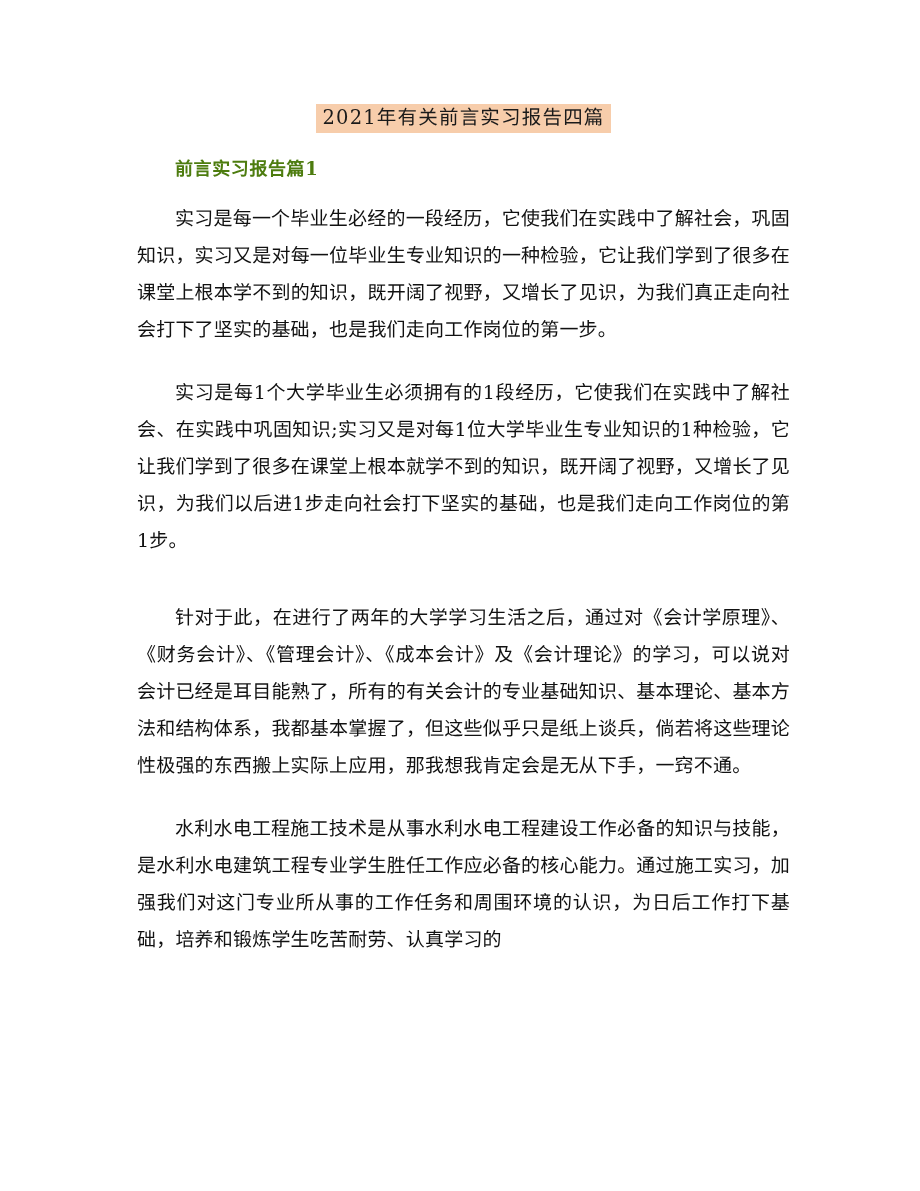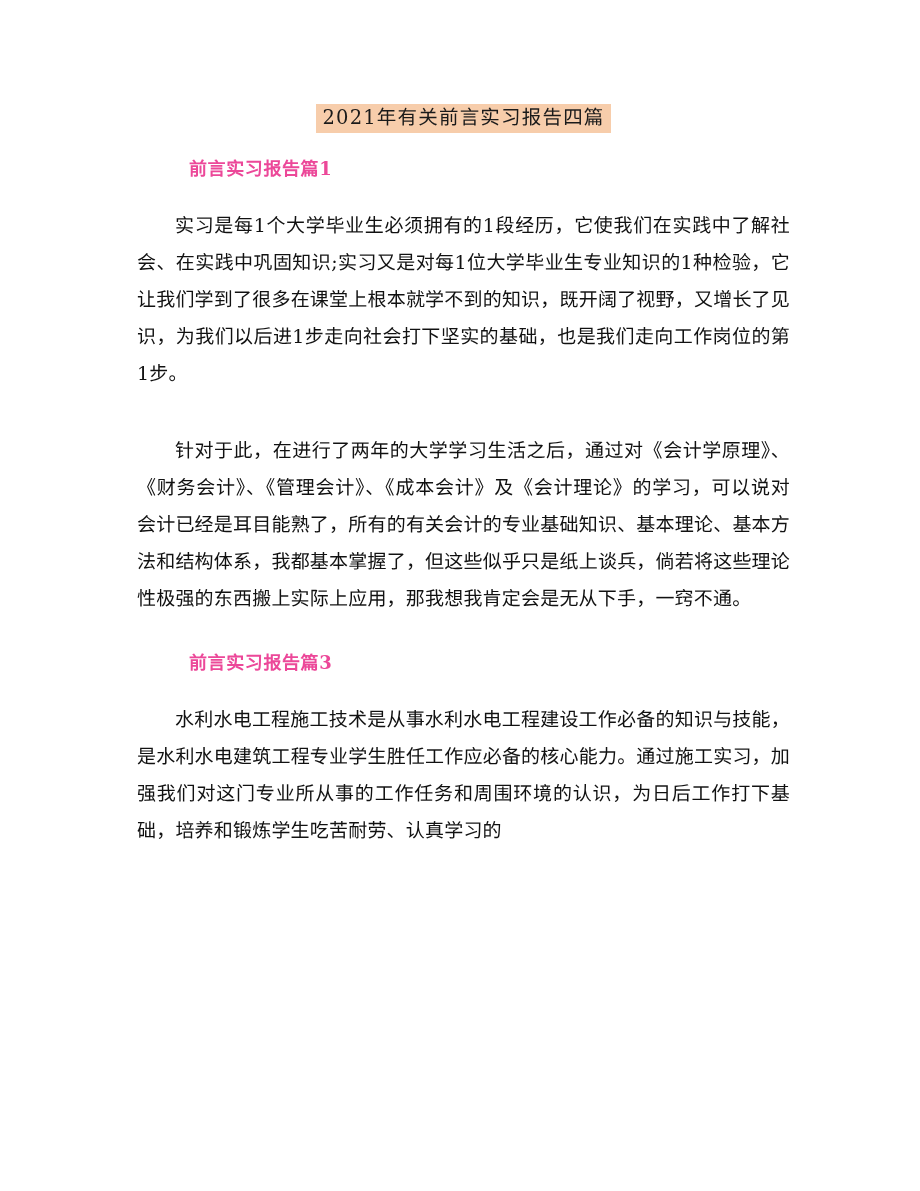--- a/index.html
+++ b/index.html
@@ -42,24 +42,24 @@
     padding: 4px 6px 5px 6px;
     color: #1a1a1a;
     white-space: nowrap;
   }
 
   
   .sec-heading {
     font-size: 18px;
     font-weight: bold;
     letter-spacing: 0.6px;
-    margin: 14px;
+    margin: 0;
     padding: 0;
     text-indent: 38px;
-    color: #ec4899;
+    color: #4d7c0f;
     line-height: 1.35;
   }
   .h-gap-1 { margin-top: 24px; }
   .h-gap-2 { margin-top: 34px; }
 
   
   .para {
     font-size: 19px;
     line-height: 37px;
     letter-spacing: 0.2px;
@@ -79,21 +79,21 @@
 <body>
 
 <div class="page">
   <div class="doc-body">
 
     <div class="doc-title-row">
       <span class="doc-title" style="background: rgb(247, 205, 171);">2021年有关前言实习报告四篇</span>
     </div>
 
     <h2 class="sec-heading h-gap-1">前言实习报告篇1</h2>
+    <p class="para p-gap-sm">实习是每一个毕业生必经的一段经历，它使我们在实践中了解社会，巩固知识，实习又是对每一位毕业生专业知识的一种检验，它让我们学到了很多在课堂上根本学不到的知识，既开阔了视野，又增长了见识，为我们真正走向社会打下了坚实的基础，也是我们走向工作岗位的第一步。</p>
 
     <p class="para p-gap-md">实习是每1个大学毕业生必须拥有的1段经历，它使我们在实践中了解社会、在实践中巩固知识;实习又是对每1位大学毕业生专业知识的1种检验，它让我们学到了很多在课堂上根本就学不到的知识，既开阔了视野，又增长了见识，为我们以后进1步走向社会打下坚实的基础，也是我们走向工作岗位的第1步。</p>
     <p class="para p-gap-lg">针对于此，在进行了两年的大学学习生活之后，通过对《会计学原理》、《财务会计》、《管理会计》、《成本会计》及《会计理论》的学习，可以说对会计已经是耳目能熟了，所有的有关会计的专业基础知识、基本理论、基本方法和结构体系，我都基本掌握了，但这些似乎只是纸上谈兵，倘若将这些理论性极强的东西搬上实际上应用，那我想我肯定会是无从下手，一窍不通。</p>
 
-    <h2 class="sec-heading h-gap-2">前言实习报告篇3</h2>
     <p class="para p-gap-md">水利水电工程施工技术是从事水利水电工程建设工作必备的知识与技能，是水利水电建筑工程专业学生胜任工作应必备的核心能力。通过施工实习，加强我们对这门专业所从事的工作任务和周围环境的认识，为日后工作打下基础，培养和锻炼学生吃苦耐劳、认真学习的</p>
 
   </div>
 </div>
 
 </body></html>

